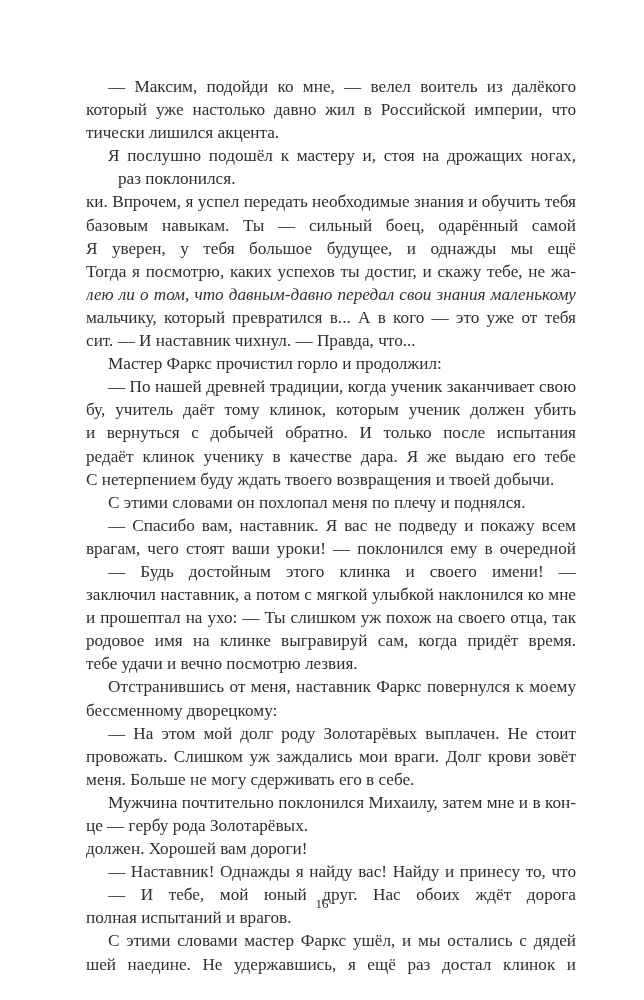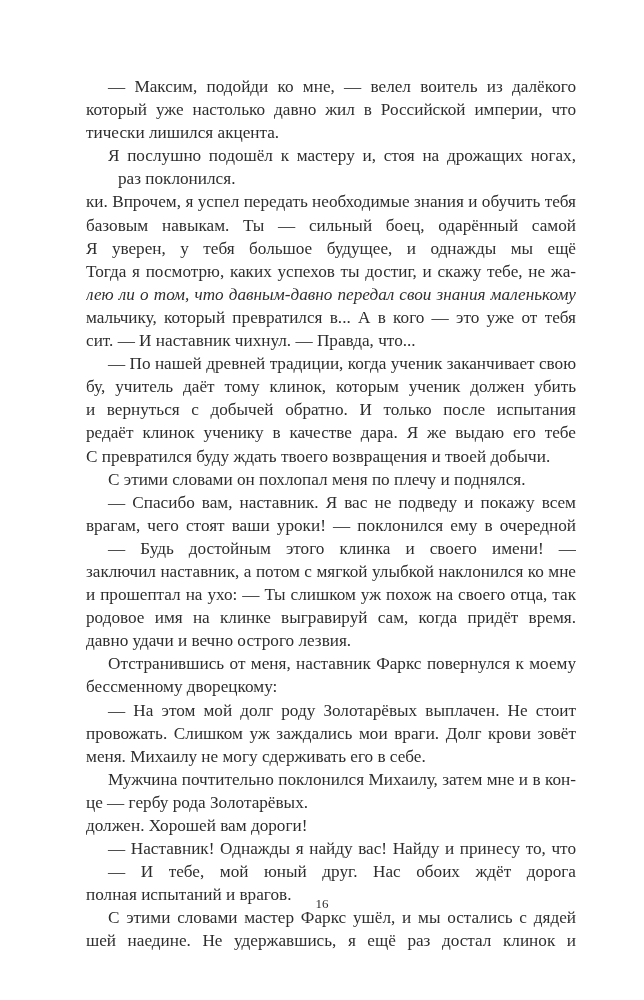--- a/index.html
+++ b/index.html
@@ -66,38 +66,39 @@
       <span class="line last" style="white-space: normal; overflow: hidden;">тически лишился акцента.</span>
       <span class="line indent" style="white-space: normal; overflow: hidden;">Я послушно подошёл к мастеру и, стоя на дрожащих ногах, ещё</span>
       <span class="line last" style="white-space: normal; overflow: hidden; margin-left: 32px;">раз поклонился.</span>
       <span class="line" style="white-space: normal; overflow: hidden;">ки. Впрочем, я успел передать необходимые знания и обучить тебя</span>
       <span class="line" style="white-space: normal; overflow: hidden;">базовым навыкам. Ты — сильный боец, одарённый самой природой.</span>
       <span class="line" style="white-space: normal; overflow: hidden;">Я уверен, у тебя большое будущее, и однажды мы ещё встретимся.</span>
       <span class="line" style="white-space: normal; overflow: hidden;">Тогда я посмотрю, каких успехов ты достиг, и скажу тебе, не жа-</span>
       <span class="line" style="white-space: normal; overflow: hidden; font-style: italic;">лею ли о том, что давным-давно передал свои знания маленькому</span>
       <span class="line" style="white-space: normal; overflow: hidden;">мальчику, который превратился в... А в кого — это уже от тебя зави-</span>
       <span class="line last" style="white-space: normal; overflow: hidden;">сит. — И наставник чихнул. — Правда, что...</span>
+      <span class="line indent last" style="white-space: normal; overflow: hidden;">Мастер Фаркс прочистил горло и продолжил:</span>
       <span class="line indent" style="white-space: normal; overflow: hidden;">— По нашей древней традиции, когда ученик заканчивает свою учё-</span>
       <span class="line" style="white-space: normal; overflow: hidden;">бу, учитель даёт тому клинок, которым ученик должен убить монстра</span>
       <span class="line" style="white-space: normal; overflow: hidden;">и вернуться с добычей обратно. И только после испытания учитель пе-</span>
       <span class="line" style="white-space: normal; overflow: hidden;">редаёт клинок ученику в качестве дара. Я же выдаю его тебе авансом.</span>
-      <span class="line last" style="white-space: normal; overflow: hidden;">С превратился буду ждать твоего возвращения и твоей добычи.</span>
+      <span class="line last" style="white-space: normal; overflow: hidden;">С нетерпением буду ждать твоего возвращения и твоей добычи.</span>
       <span class="line indent last" style="white-space: normal; overflow: hidden;">С этими словами он похлопал меня по плечу и поднялся.</span>
       <span class="line indent" style="white-space: normal; overflow: hidden;">— Спасибо вам, наставник. Я вас не подведу и покажу всем своим</span>
       <span class="line last" style="white-space: normal; overflow: hidden;">врагам, чего стоят ваши уроки! — поклонился ему в очередной раз.</span>
       <span class="line indent" style="white-space: normal; overflow: hidden;">— Будь достойным этого клинка и своего имени! — торжественно</span>
       <span class="line" style="white-space: normal; overflow: hidden;">заключил наставник, а потом с мягкой улыбкой наклонился ко мне</span>
       <span class="line" style="white-space: normal; overflow: hidden;">и прошептал на ухо: — Ты слишком уж похож на своего отца, так что</span>
       <span class="line" style="white-space: normal; overflow: hidden;">родовое имя на клинке выгравируй сам, когда придёт время. Желаю</span>
-      <span class="line last" style="white-space: normal; overflow: hidden;">давно удачи и вечно острого лезвия.</span>
+      <span class="line last" style="white-space: normal; overflow: hidden;">тебе удачи и вечно посмотрю лезвия.</span>
       <span class="line indent" style="white-space: normal; overflow: hidden;">Отстранившись от меня, наставник Фаркс повернулся к моему</span>
       <span class="line last" style="white-space: normal; overflow: hidden; font-family: Liberation Serif, serif;">бессменному дворецкому:</span>
       <span class="line indent" style="white-space: normal; overflow: hidden;">— На этом мой долг роду Золотарёвых выплачен. Не стоит меня</span>
       <span class="line" style="white-space: normal; overflow: hidden;">провожать. Слишком уж заждались мои враги. Долг крови зовёт</span>
-      <span class="line last" style="white-space: normal; overflow: hidden;">меня. Михаилу не могу сдерживать его в себе.</span>
+      <span class="line last" style="white-space: normal; overflow: hidden;">меня. Больше не могу сдерживать его в себе.</span>
       <span class="line indent" style="white-space: normal; overflow: hidden; font-family: Liberation Serif, serif;">Мужчина почтительно поклонился Михаилу, затем мне и в кон-</span>
       <span class="line last" style="white-space: normal; overflow: hidden;">це — гербу рода Золотарёвых.</span>
       <span class="line last" style="white-space: normal; overflow: hidden;">должен. Хорошей вам дороги!</span>
       <span class="line indent" style="white-space: normal; overflow: hidden;">— Наставник! Однажды я найду вас! Найду и принесу то, что</span>
       <span class="line indent" style="white-space: normal; overflow: hidden;">— И тебе, мой юный друг. Нас обоих ждёт дорога приключений,</span>
       <span class="line last" style="white-space: normal; overflow: hidden;">полная испытаний и врагов.</span>
       <span class="line indent" style="white-space: normal; overflow: hidden;">С этими словами мастер Фаркс ушёл, и мы остались с дядей Ми-</span>
       <span class="line" style="white-space: normal; overflow: hidden;">шей наедине. Не удержавшись, я ещё раз достал клинок и рассмотрел</span>
     </div>
   <div class="page-number">16</div>

